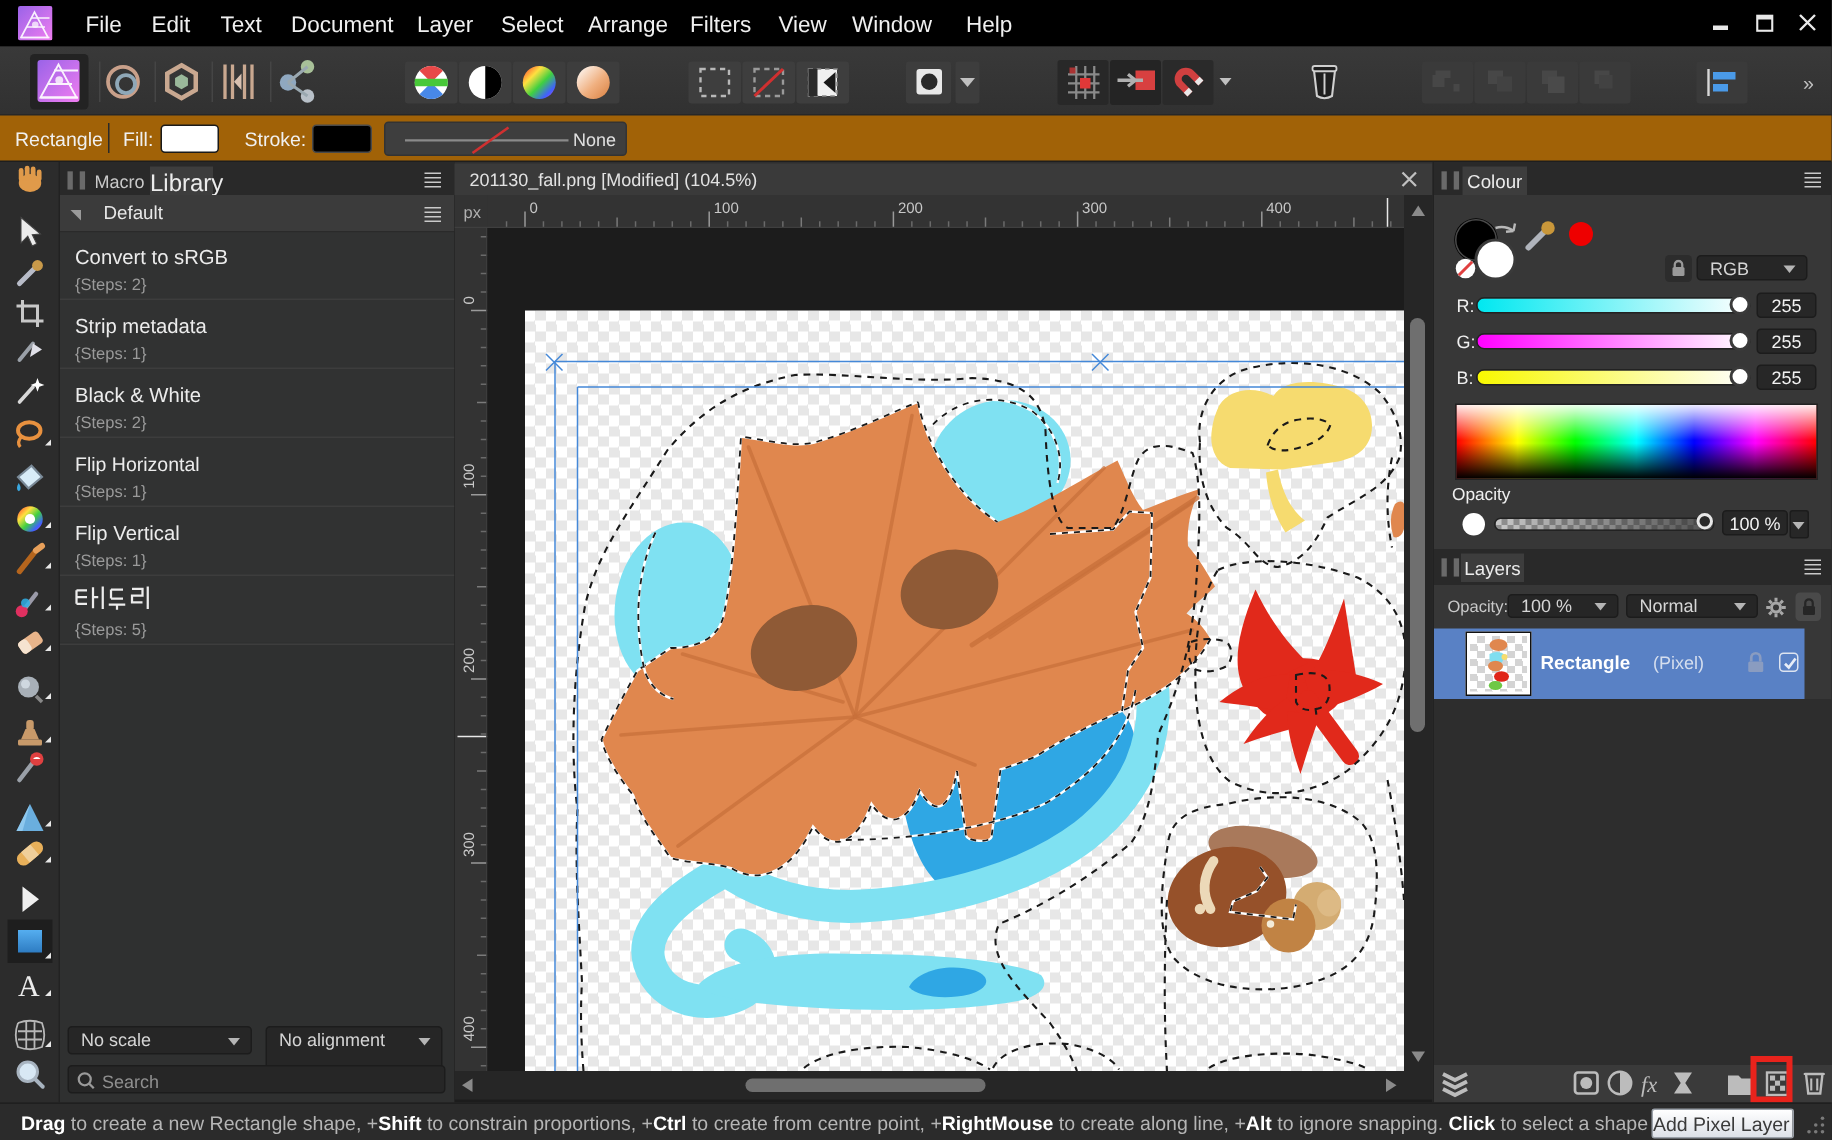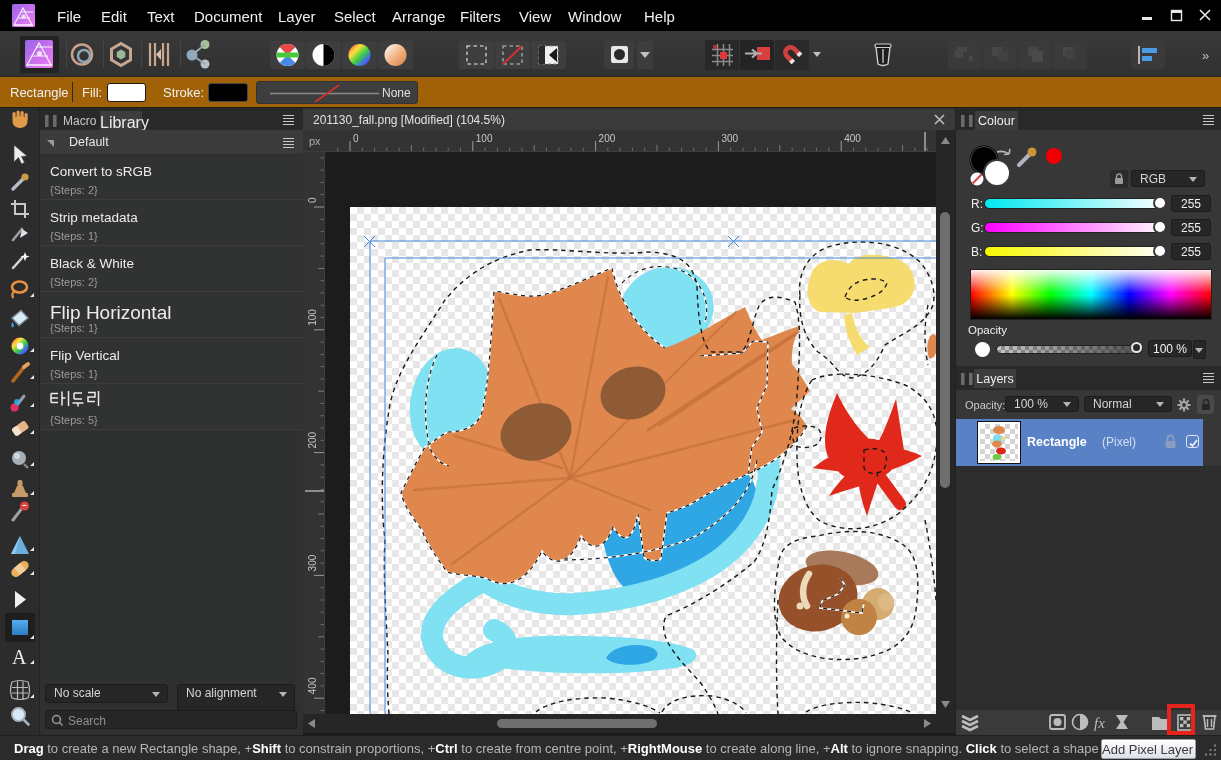--- a/index.html
+++ b/index.html
@@ -344,21 +344,21 @@
       </div>
 <div class="abs" style="left:0;top:46px;width:263px;height:45px;border-bottom:1px solid #3d3d3d">
         <span class="abs" style="left:10px;top:9px;font-size:13.5px;color:#ececec">Strip metadata</span>
         <span class="abs" style="left:10px;top:29px;font-size:11px;color:#9a9a9a">{Steps: 1}</span>
       </div>
 <div class="abs" style="left:0;top:92px;width:263px;height:45px;border-bottom:1px solid #3d3d3d">
         <span class="abs" style="left:10px;top:9px;font-size:13.5px;color:#ececec">Black &amp; White</span>
         <span class="abs" style="left:10px;top:29px;font-size:11px;color:#9a9a9a">{Steps: 2}</span>
       </div>
 <div class="abs" style="left:0;top:138px;width:263px;height:45px;border-bottom:1px solid #3d3d3d">
-        <span class="abs" style="left:10px;top:9px;font-size:19px;color:#ececec">Flip Horizontal</span>
+        <span class="abs" style="left:10px;top:9px;font-size:13px;color:#ececec">Flip Horizontal</span>
         <span class="abs" style="left:10px;top:29px;font-size:11px;color:#9a9a9a">{Steps: 1}</span>
       </div>
 <div class="abs" style="left:0;top:184px;width:263px;height:45px;border-bottom:1px solid #3d3d3d">
         <span class="abs" style="left:10px;top:9px;font-size:13.5px;color:#ececec">Flip Vertical</span>
         <span class="abs" style="left:10px;top:29px;font-size:11px;color:#9a9a9a">{Steps: 1}</span>
       </div>
 <div class="abs" style="left:0;top:230px;width:263px;height:45px;border-bottom:1px solid #3d3d3d">
 <svg class="abs" style="left:10px;top:5px" width="50" height="17">
           <g stroke="#ececec" stroke-width="1.5" fill="none">
             <path d="M1 3.5 h7 M1 8 h7 M1 12.5 h7 M1 3.5 v9"></path>

